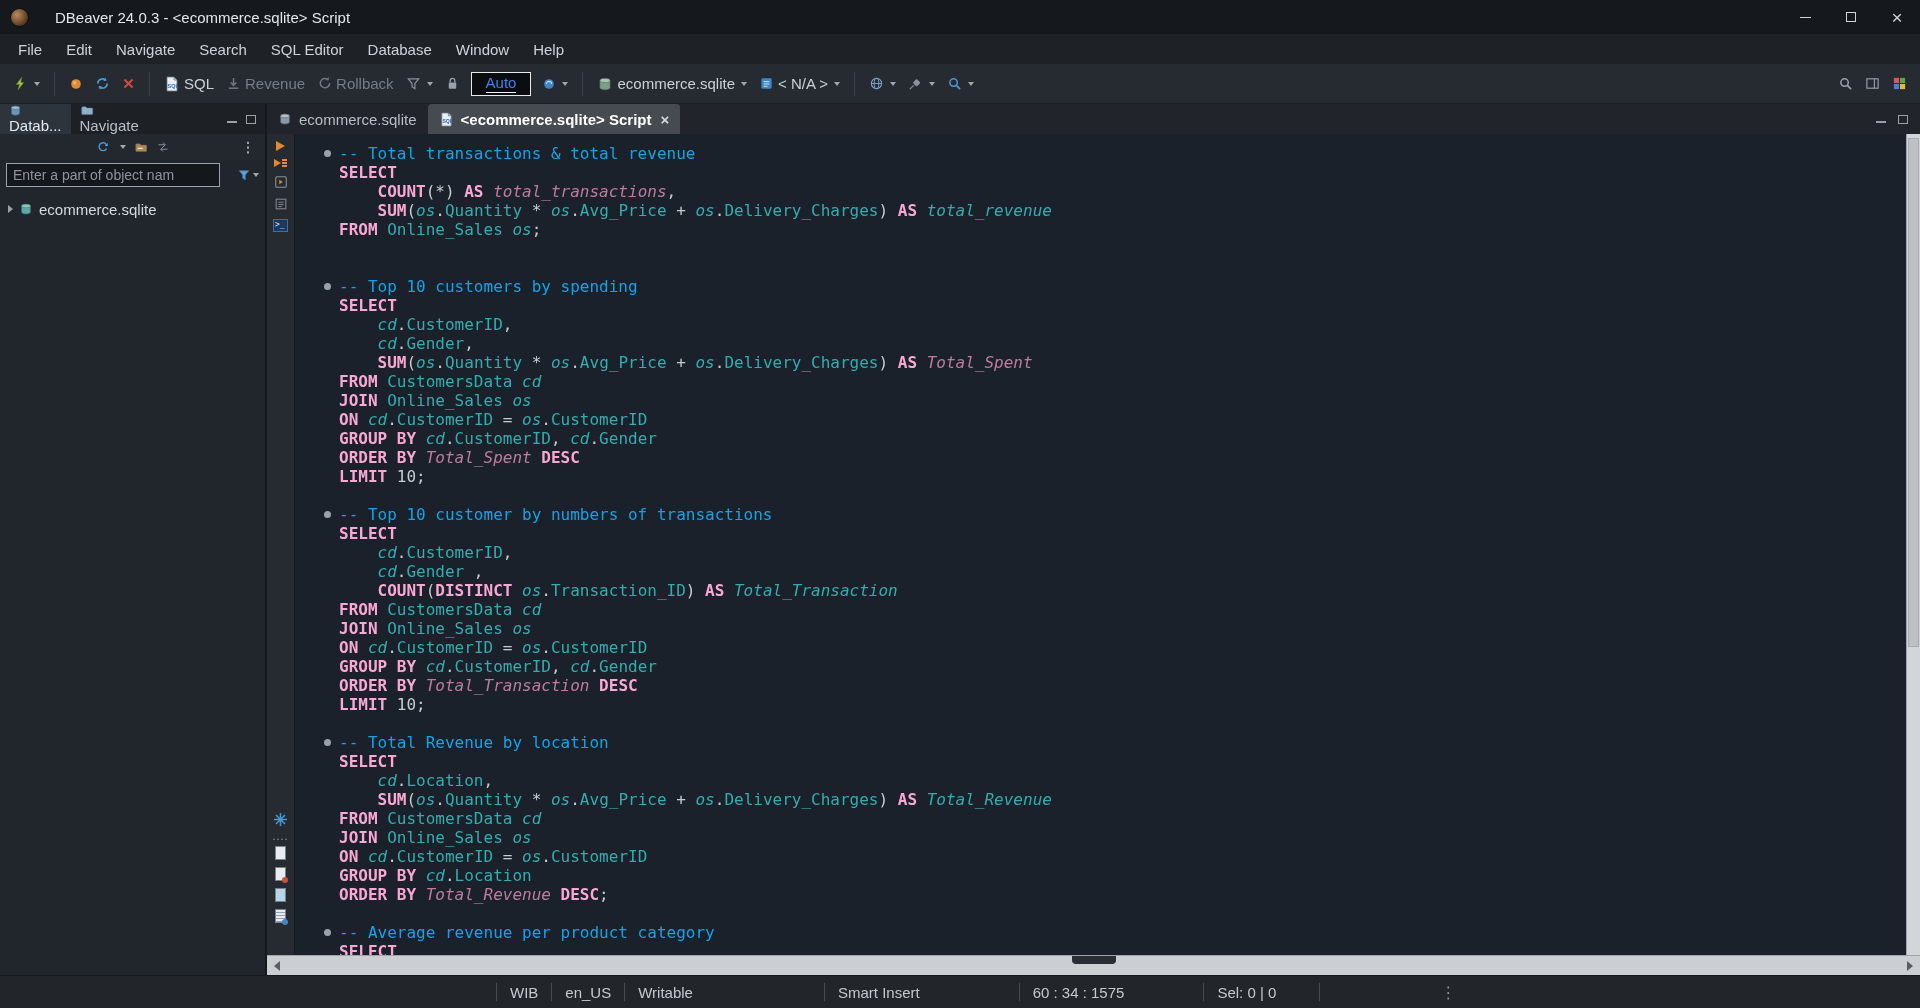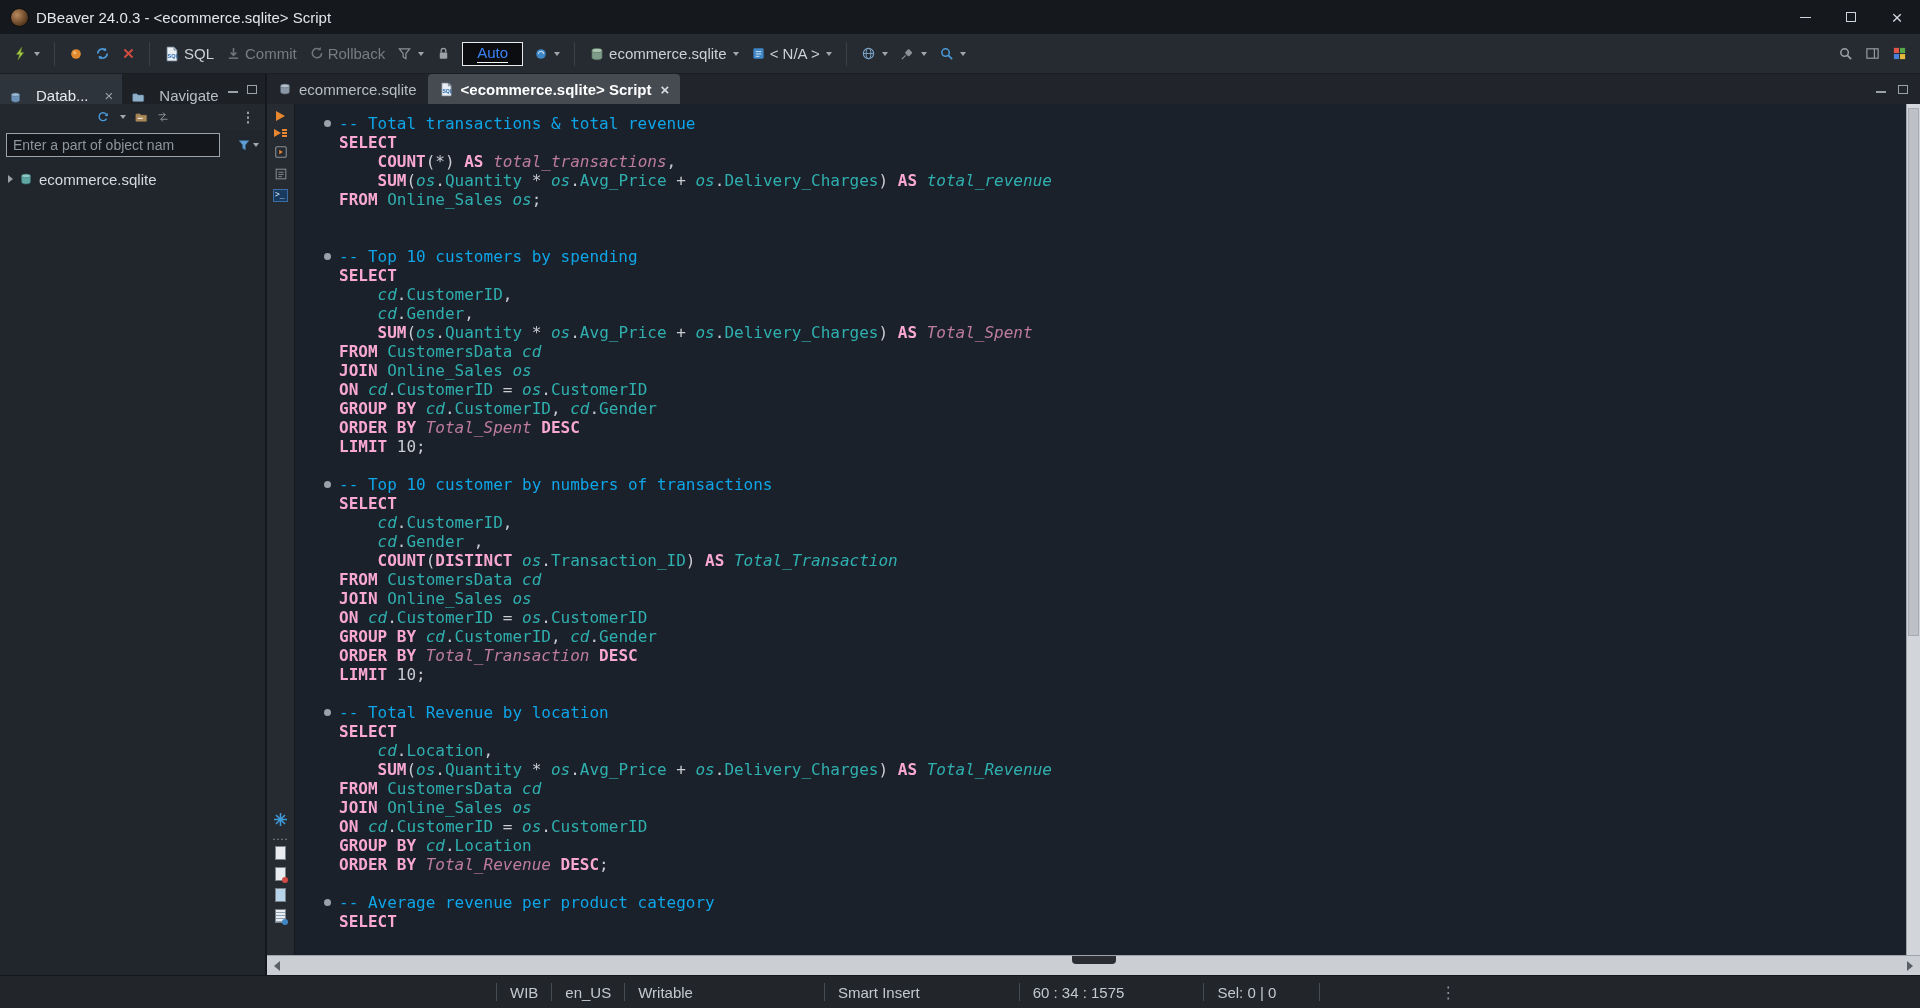--- a/index.html
+++ b/index.html
@@ -1,21 +1,21 @@
 <!DOCTYPE html>
 <html><head>
 <meta charset="utf-8">
 <style>
   * { box-sizing: border-box; margin:0; padding:0; }
   html,body { width:1920px; height:1008px; overflow:hidden; }
   body { background:#15181c; font-family:"Liberation Sans", sans-serif; color:#c9ced4; }
   .window { display:flex; flex-direction:column; width:100%; height:100%; }
 
   
-  .titlebar { height:34px; flex:0 0 auto; display:flex; align-items:center; background:#15181c; padding-left:10px; gap:7px; }
+  .titlebar { height:34px; flex:0 0 auto; display:flex; align-items:center; background:#15181c; padding-left:10px; gap:26px; }
   .app-icon { width:19px; height:19px; border-radius:50%;
     background:radial-gradient(circle at 35% 35%, #b98a5e, #6e4a2c 55%, #2b1b0e); border:1px solid #101010; }
   .title { font-size:15px; color:#e3e7ec; }
   .win-controls { margin-left:auto; display:flex; height:100%; }
   .win-btn { width:46px; height:100%; display:flex; align-items:center; justify-content:center; color:#cfd4da; }
   .glyph-min { width:11px; height:1px; background:#cfd4da; display:block; }
   .glyph-max { width:10px; height:10px; border:1px solid #cfd4da; display:block; }
   .glyph-close { font-size:19px; line-height:1; }
 
   
@@ -33,21 +33,21 @@
   .auto-box { height:24px; border:1px solid #e8ebee; background:#0b0d10; display:flex; align-items:center; justify-content:center; padding:0 14px; margin:0 4px; }
   .auto-box span { color:#3b82f6; font-size:15px; border-bottom:1px solid #f2f4f6; line-height:1.15; }
   .ic { display:inline-flex; align-items:center; justify-content:center; }
 
   
   .main { flex:1; display:flex; min-height:0; }
 
   
   .sidebar { width:267px; flex:0 0 auto; background:#21262c; border-right:2px solid #14171b; display:flex; flex-direction:column; }
   .side-tabs { height:30px; flex:0 0 auto; display:flex; align-items:stretch; background:#1d2126; }
-  .side-tab { display:flex; align-items:flex-end; gap:14px; padding:0 9px; font-size:15px; color:#b7bec5; }
+  .side-tab { display:flex; align-items:flex-start; gap:0; padding:0 9px; font-size:15px; color:#b7bec5;flex-direction:column; }
   .side-tab.active { background:#2e343b; color:#e6eaee; }
   .tab-close { color:#9aa1a9; font-size:15px; margin-left:2px; }
   .side-tab-btns { margin-left:auto; display:flex; align-items:center; gap:9px; padding-right:9px; }
   .mini-min { width:10px; height:7px; border-bottom:2px solid #9aa1a9; }
   .mini-max { width:10px; height:9px; border:1px solid #9aa1a9; }
   .side-toolbar { height:26px; flex:0 0 auto; display:flex; align-items:center; gap:8px; padding:0 10px 0 96px; background:#23282e; }
   .dots-v { color:#9aa1a9; font-size:14px; font-weight:bold; margin-left:auto; }
   .filter-row { display:flex; align-items:center; gap:17px; padding:3px 6px; flex:0 0 auto; }
   .filter-input { flex:1; height:24px; background:#14171b; border:1px solid #9aa2ab; color:#d2d7dc; font-size:14px; padding:0 6px; font-family:"Liberation Sans", sans-serif; }
   .filter-input::placeholder { color:#8d959e; }
@@ -127,20 +127,30 @@
         </div>
       <div class="win-btn">
           <span class="glyph-max"></span>
         </div>
       <div class="win-btn">
           <span class="glyph-close">×</span>
         </div>
     </div>
   </div>
 
+  <div class="menubar">
+    <span class="menu-item">File</span>
+    <span class="menu-item">Edit</span>
+    <span class="menu-item">Navigate</span>
+    <span class="menu-item">Search</span>
+    <span class="menu-item">SQL Editor</span>
+    <span class="menu-item">Database</span>
+    <span class="menu-item">Window</span>
+    <span class="menu-item">Help</span>
+  </div>
 
   <div class="toolbar">
     <div class="tb-btn">
       <span class="ic">
         <svg width="15" height="15" viewBox="0 0 16 16">
             <path d="M9.5 1 3.5 9h3.4l-1.6 6 6.2-8.2H8.2z" fill="#a3c94a" stroke="#5d7a1e" stroke-width="0.6"></path>
           </svg>
       </span>
       <span class="caret"></span>
     </div>
@@ -180,21 +190,21 @@
       </span>
       <span>SQL</span>
     </div>
     <div class="tb-btn disabled">
       <span class="ic">
         <svg width="15" height="15" viewBox="0 0 16 16">
             <path d="M8 2v8M5 7l3 3 3-3" stroke="#6f767e" stroke-width="1.6" fill="none"></path>
             <path d="M3 13h10" stroke="#6f767e" stroke-width="1.6"></path>
           </svg>
       </span>
-      <span>Commit</span>
+      <span>Revenue</span>
     </div>
     <div class="tb-btn disabled">
       <span class="ic">
         <svg width="15" height="15" viewBox="0 0 16 16">
             <path d="M12 4a5 5 0 1 0 1.5 3.6" stroke="#6f767e" fill="none" stroke-width="1.6"></path>
             <path d="M12.5 1v3.6H9z" fill="#6f767e"></path>
           </svg>
       </span>
       <span>Rollback</span>
     </div>

